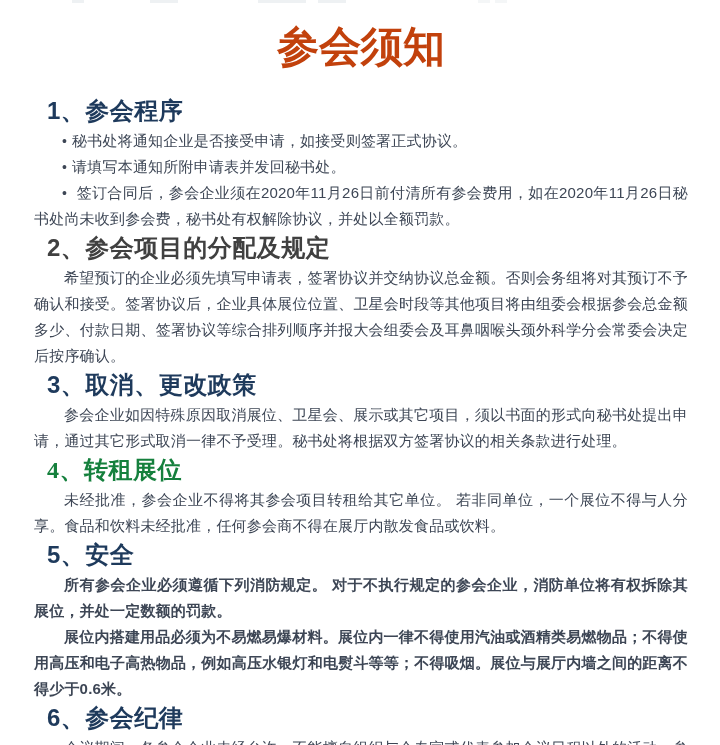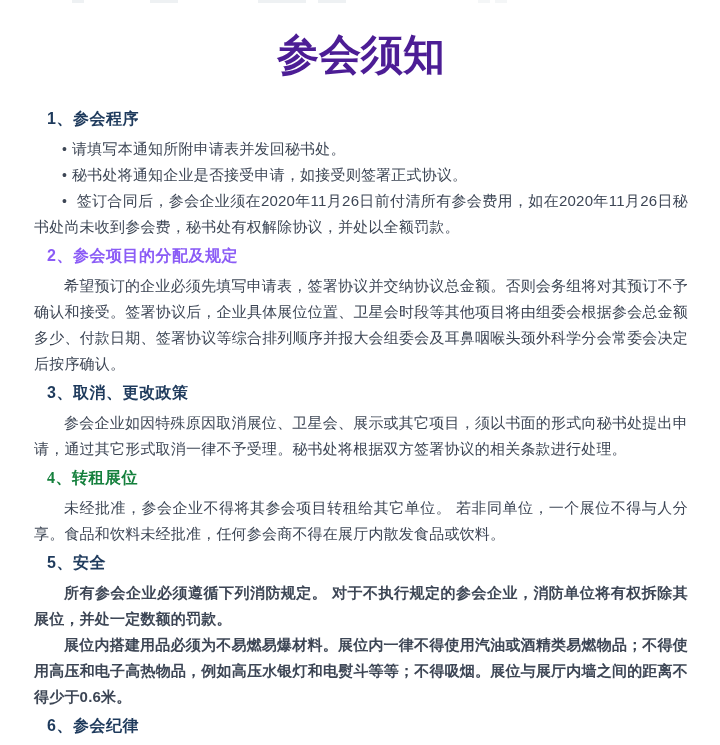--- a/index.html
+++ b/index.html
@@ -25,21 +25,21 @@
   h1.title {
     margin: 0 0 28px 0;
     text-align: center;
     font-weight: 700;
     font-size: 42px;
     line-height: 50px;
     color: #152a40;
   }
   h2.sec-heading {
     margin: 5px 0 6px 13px;
-    font-size: 16px;
+    font-size: 24px;
     line-height: 22px;
     font-weight: 700;
     color: #1e3a5c;
     letter-spacing: 0.5px;
   }
   p {
     margin: 0;
     font-size: 15px;
     line-height: 26px;
     color: #3d4655;
@@ -59,30 +59,30 @@
 <div>
   <div class="artifact" style="left:72px;width:12px;"></div>
   <div class="artifact" style="left:150px;width:28px;"></div>
   <div class="artifact" style="left:258px;width:48px;"></div>
   <div class="artifact" style="left:318px;width:28px;"></div>
   <div class="artifact" style="left:478px;width:12px;background:#f4f6f7;"></div>
   <div class="artifact" style="left:495px;width:12px;background:#f4f6f7;"></div>
 </div>
 
 <main class="doc">
-  <h1 class="title" style="color: #4c1d95; margin-top: 8px;">参会须知</h1>
+  <h1 class="title" style="color: #c2410c;">参会须知</h1>
   <div id="sections">
       <section>
         <h2 class="sec-heading" style="color: rgb(30, 58, 92);">1、参会程序</h2>
+        <p class="bullet" style="color: rgb(61, 70, 85);"><span class="dot">•</span><span>秘书处将通知企业是否接受申请，如接受则签署正式协议。</span></p>
         <p class="bullet" style="color: rgb(61, 70, 85);"><span class="dot">•</span><span>请填写本通知所附申请表并发回秘书处。</span></p>
-        <p class="bullet" style="color: rgb(61, 70, 85);"><span class="dot">•</span><span>秘书处将通知企业是否接受申请，如接受则签署正式协议。</span></p>
         <p class="bullet" style="color: rgb(61, 70, 85);"><span class="dot">•</span><span> 签订合同后，参会企业须在2020年11月26日前付清所有参会费用，如在2020年11月26日秘书处尚未收到参会费，秘书处有权解除协议，并处以全额罚款。</span></p>
       </section>
       <section>
-        <h2 class="sec-heading" style="color: #8b5cf6;">2、参会项目的分配及规定</h2>
+        <h2 class="sec-heading" style="color: #404040;">2、参会项目的分配及规定</h2>
         <p class="para" style="color: rgb(61, 70, 85);">希望预订的企业必须先填写申请表，签署协议并交纳协议总金额。否则会务组将对其预订不予确认和接受。签署协议后，企业具体展位位置、卫星会时段等其他项目将由组委会根据参会总金额多少、付款日期、签署协议等综合排列顺序并报大会组委会及耳鼻咽喉头颈外科学分会常委会决定后按序确认。</p>
       </section>
       <section>
         <h2 class="sec-heading" style="color: rgb(30, 58, 92);">3、取消、更改政策</h2>
         <p class="para" style="color: rgb(61, 70, 85);">参会企业如因特殊原因取消展位、卫星会、展示或其它项目，须以书面的形式向秘书处提出申请，通过其它形式取消一律不予受理。秘书处将根据双方签署协议的相关条款进行处理。</p>
       </section>
       <section>
         <h2 class="sec-heading" style="color: #15803d; font-family: Liberation Serif, serif;">4、转租展位</h2>
         <p class="para" style="color: rgb(61, 70, 85);">未经批准，参会企业不得将其参会项目转租给其它单位。 若非同单位，一个展位不得与人分享。食品和饮料未经批准，任何参会商不得在展厅内散发食品或饮料。</p>
       </section>

